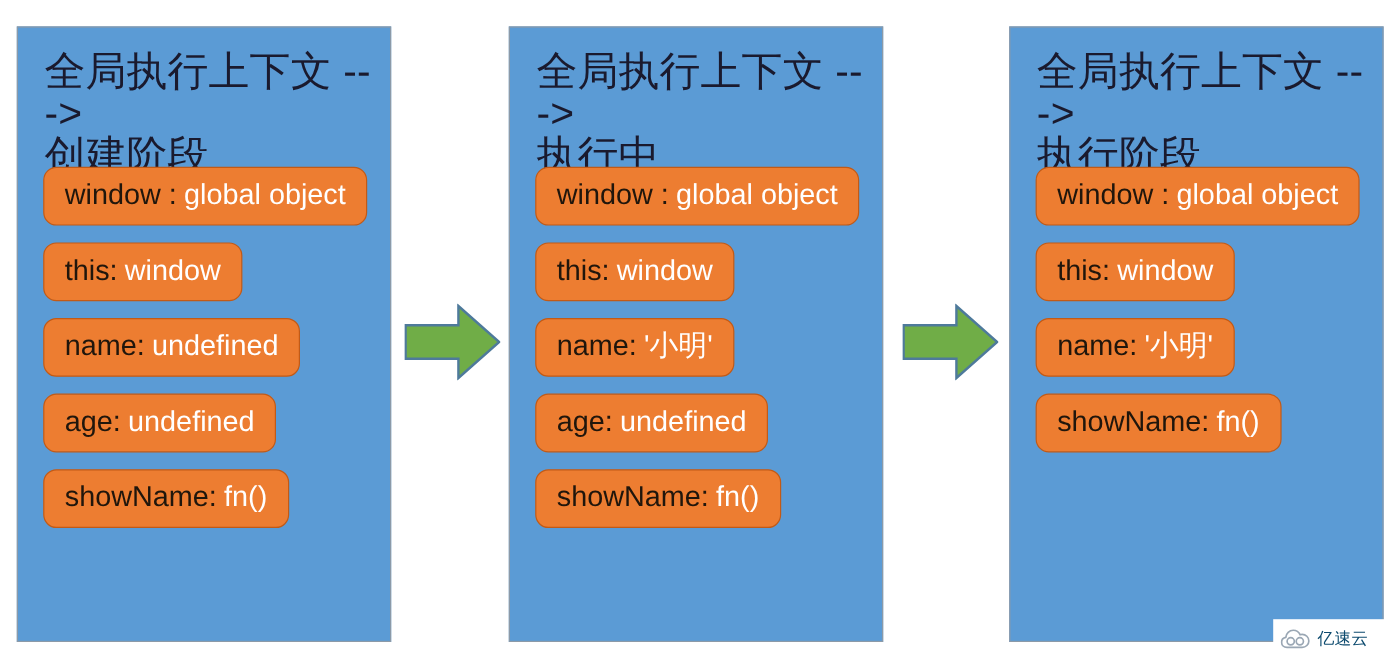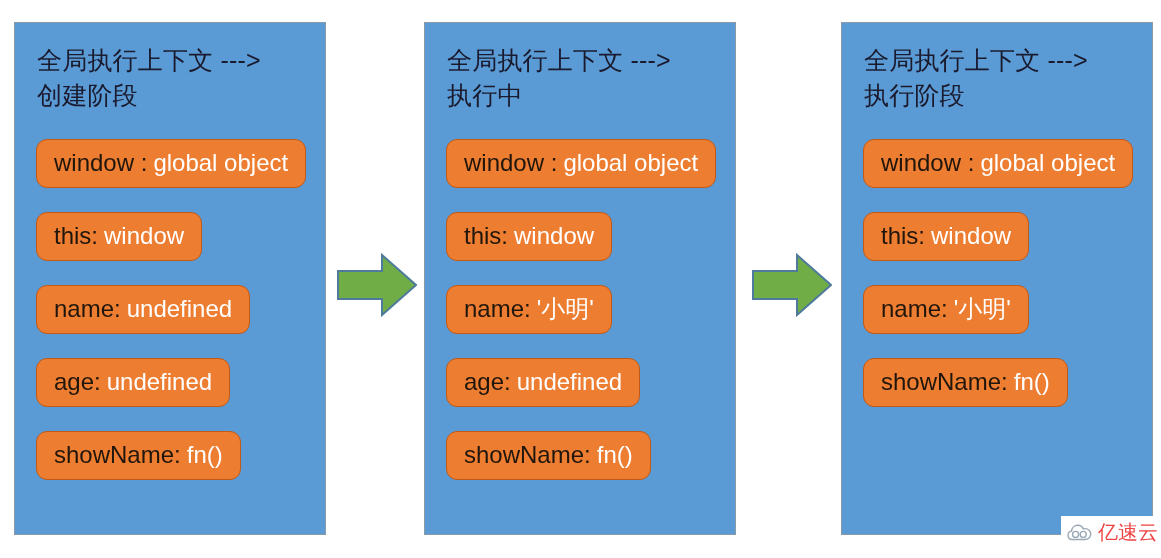--- a/index.html
+++ b/index.html
@@ -33,42 +33,42 @@
   #panel-0 { left: 14px;  width: 312px; }
   #panel-1 { left: 424px; width: 312px; }
   #panel-2 { left: 841px; width: 312px; }
 
   .panel-title {
     position: absolute;
     left: 22px;
     top: 20px;
     right: 10px;
     color: #1A1A2E;
-    font-size: 25px;
+    font-size: 34px;
     line-height: 35px;
     font-weight: 400;
     white-space: pre-line;
     letter-spacing: 0.2px;
   }
 
   .items {
     position: absolute;
     left: 21px;
     right: 8px;
     top: 116px;
   }
 
   
   .pill {
     display: inline-block;
     background: #ED7D31;
     border: 1px solid #C25A16;
     border-radius: 11px;
     padding: 8px 17px 10px 17px;
-    margin-bottom: 24px;
+    margin-bottom: 14px;
     font-size: 24px;
     line-height: 29px;
     white-space: nowrap;
     box-sizing: border-box;
   }
   .pill-row { display: block; }
   .pill-row:last-child .pill { margin-bottom: 12px; }
 
   .pill .k {
     color: #20160C;
@@ -98,22 +98,22 @@
     height: 36px;
     background: #FFFFFF;
     display: flex;
     align-items: center;
     gap: 5px;
     padding-left: 6px;
     box-sizing: border-box;
   }
   #watermark .wm-icon { flex: 0 0 auto; }
   #watermark .wm-text {
-    color: #ef4444;
-    font-size: 20px;
+    color: #0c4a6e;
+    font-size: 14px;
     line-height: 20px;
     font-family: Liberation Mono, monospace;
     letter-spacing: 0px;
   }
 </style>
 </head>
 <body>
 
 <div id="stage">
 

